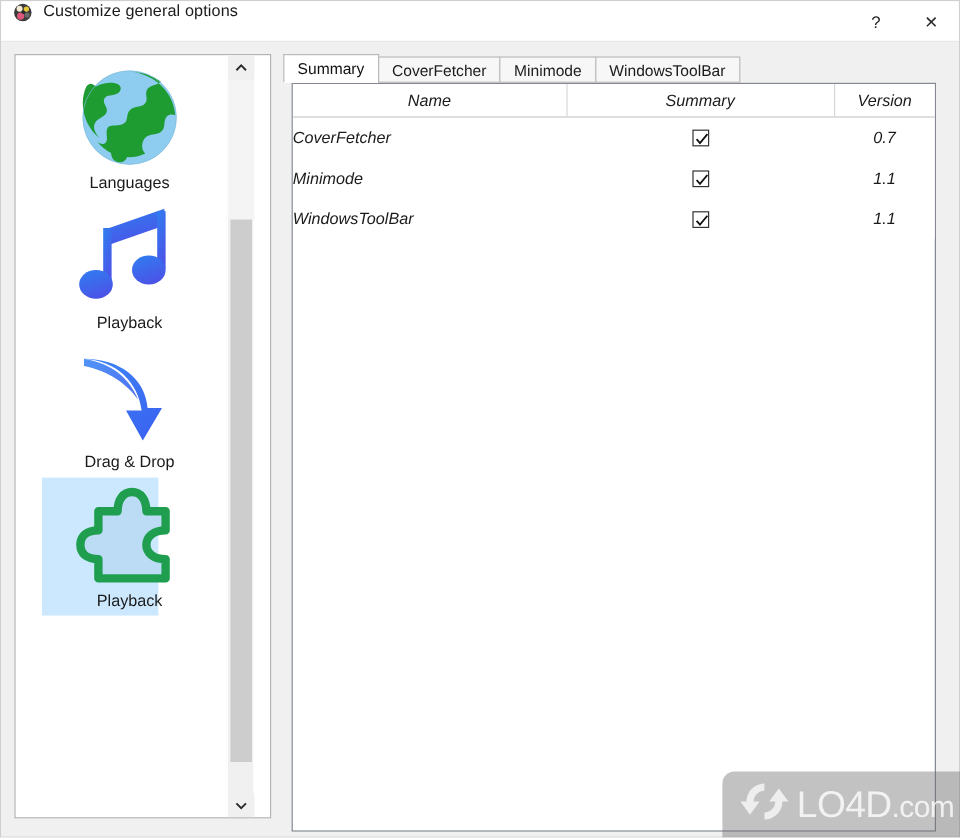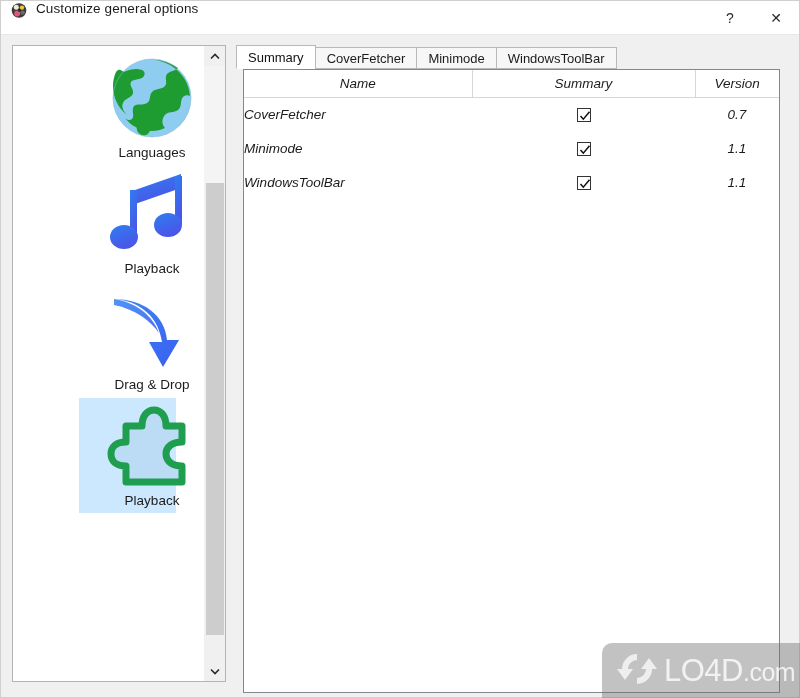--- a/index.html
+++ b/index.html
@@ -80,26 +80,25 @@
   #sidebar {
     position: absolute;
     left: 11px; top: 10px;
     width: 214px; height: 637px;
     background: #ffffff;
     border: 1px solid #b4b4b4;
     overflow: hidden;
     display: flex;
   }
   #sidebar-list {
-    width: 190px;
+    width: 176px;
     height: 100%;
     position: relative;
     overflow: hidden;
     padding-top: 2px;
-    padding-left: 44px;
   }
   .side-item {
     width: 190px;
     display: flex;
     flex-direction: column;
     align-items: center;
     padding-top: 4px;
     padding-bottom: 4px;
     cursor: default;
     position: relative;

